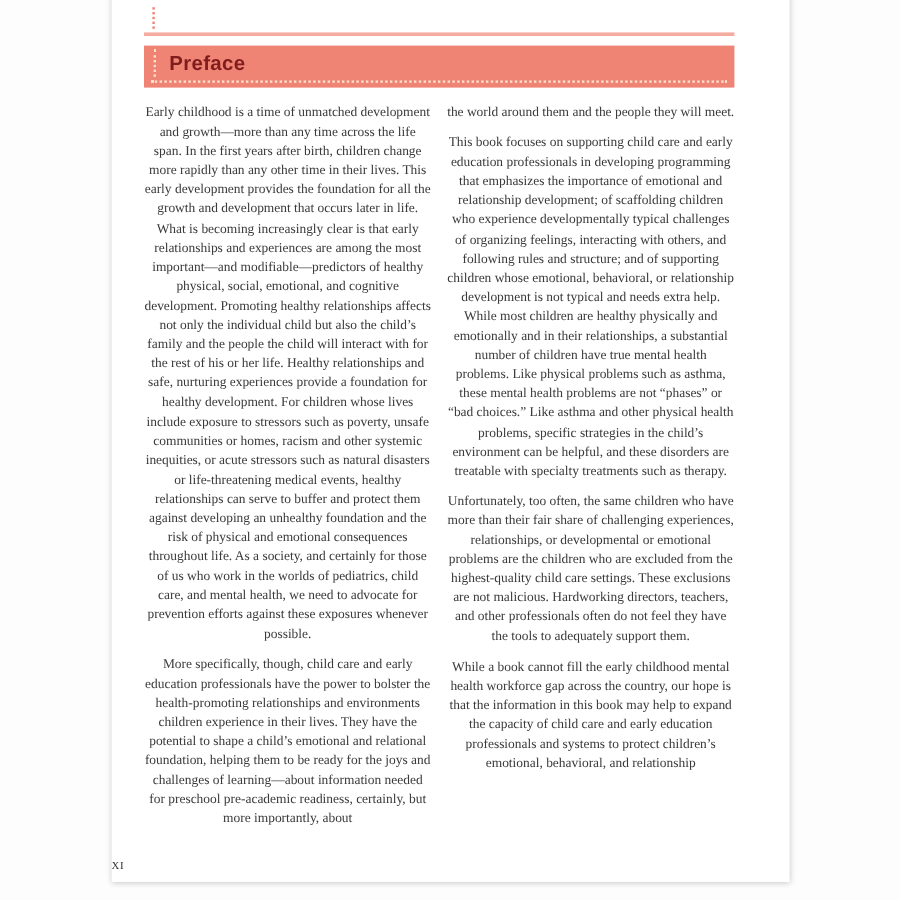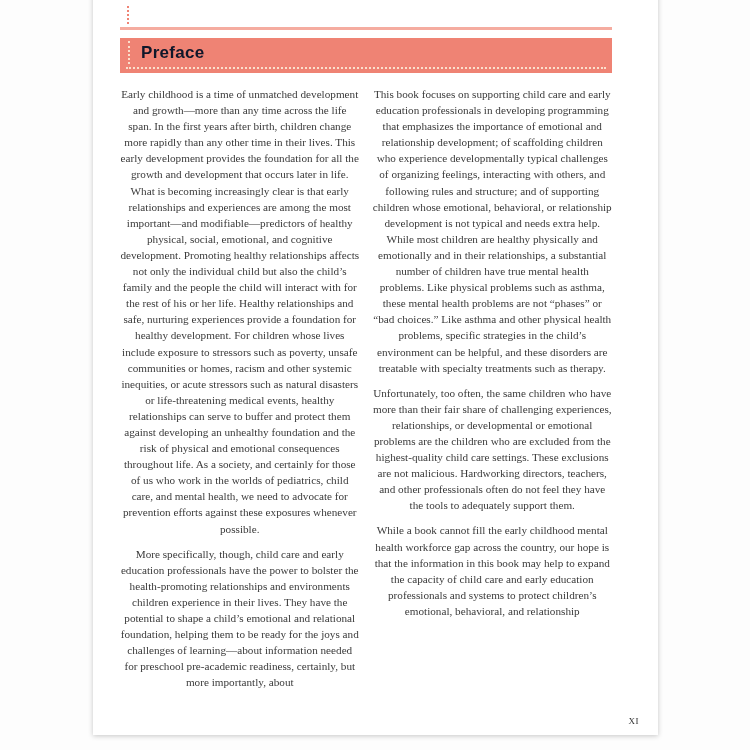--- a/index.html
+++ b/index.html
@@ -68,21 +68,21 @@
     height: 0;
     border-bottom: 2px dotted rgba(253,240,220,0.85);
   }
   .banner-title {
     margin: 0;
     padding: 6px 0 0 21px;
     font-family: "Liberation Sans", sans-serif;
     font-weight: bold;
     font-size: 17px;
     letter-spacing: 0.3px;
-    color: #0f172a;
+    color: #7f1d1d;
     line-height: 1.1;
   }
   .cols {
     display: flex;
     gap: 13px;
     margin-top: 13px;
   }
   .col {
     width: calc((100% - 13px) / 2);
   }
@@ -91,21 +91,21 @@
     font-size: 11.2px;
     line-height: 16.1px;
     color: #3a3a3a;
     text-align: center;
   }
   .folio {
     position: absolute;
     left: 0;
     right: 19px; 
     bottom: 9px;
-    text-align: right;
+    text-align: left;
     font-size: 9px;
     letter-spacing: 0.5px;
     color: #2e2e2e;
     font-family: "Liberation Serif", serif;
   }
 </style>
 </head>
 <body>
 
 <div class="viewport">
@@ -120,20 +120,21 @@
         <h1 class="banner-title">Preface</h1>
         <div class="banner-hdots"></div>
       </div>
 
       <div class="cols">
         <div class="col">
           <p>Early childhood is a time of unmatched development and growth—more than any time across the life span. In the first years after birth, children change more rapidly than any other time in their lives. This early development provides the foundation for all the growth and development that occurs later in life. What is becoming increasingly clear is that early relationships and experiences are among the most important—and modifiable—predictors of healthy physical, social, emotional, and cognitive development. Promoting healthy relationships affects not only the individual child but also the child’s family and the people the child will interact with for the rest of his or her life. Healthy relationships and safe, nurturing experiences provide a foundation for healthy development. For children whose lives include exposure to stressors such as poverty, unsafe communities or homes, racism and other systemic inequities, or acute stressors such as natural disasters or life-threatening medical events, healthy relationships can serve to buffer and protect them against developing an unhealthy foundation and the risk of physical and emotional consequences throughout life. As a society, and certainly for those of us who work in the worlds of pediatrics, child care, and mental health, we need to advocate for prevention efforts against these exposures whenever possible.</p>
           <p>More specifically, though, child care and early education professionals have the power to bolster the health-promoting relationships and environments children experience in their lives. They have the potential to shape a child’s emotional and relational foundation, helping them to be ready for the joys and challenges of learning—about information needed for preschool pre-academic readiness, certainly, but more importantly, about</p>
         </div>
         <div class="col">
+          <p>the world around them and the people they will meet.</p>
           <p>This book focuses on supporting child care and early education professionals in developing programming that emphasizes the importance of emotional and relationship development; of scaffolding children who experience developmentally typical challenges of organizing feelings, interacting with others, and following rules and structure; and of supporting children whose emotional, behavioral, or relationship development is not typical and needs extra help. While most children are healthy physically and emotionally and in their relationships, a substantial number of children have true mental health problems. Like physical problems such as asthma, these mental health problems are not “phases” or “bad choices.” Like asthma and other physical health problems, specific strategies in the child’s environment can be helpful, and these disorders are treatable with specialty treatments such as therapy.</p>
           <p>Unfortunately, too often, the same children who have more than their fair share of challenging experiences, relationships, or developmental or emotional problems are the children who are excluded from the highest-quality child care settings. These exclusions are not malicious. Hardworking directors, teachers, and other professionals often do not feel they have the tools to adequately support them.</p>
           <p>While a book cannot fill the early childhood mental health workforce gap across the country, our hope is that the information in this book may help to expand the capacity of child care and early education professionals and systems to protect children’s emotional, behavioral, and relationship</p>
         </div>
       </div>
 
       <div class="folio">XI</div>
 
     </div>
   </div>

